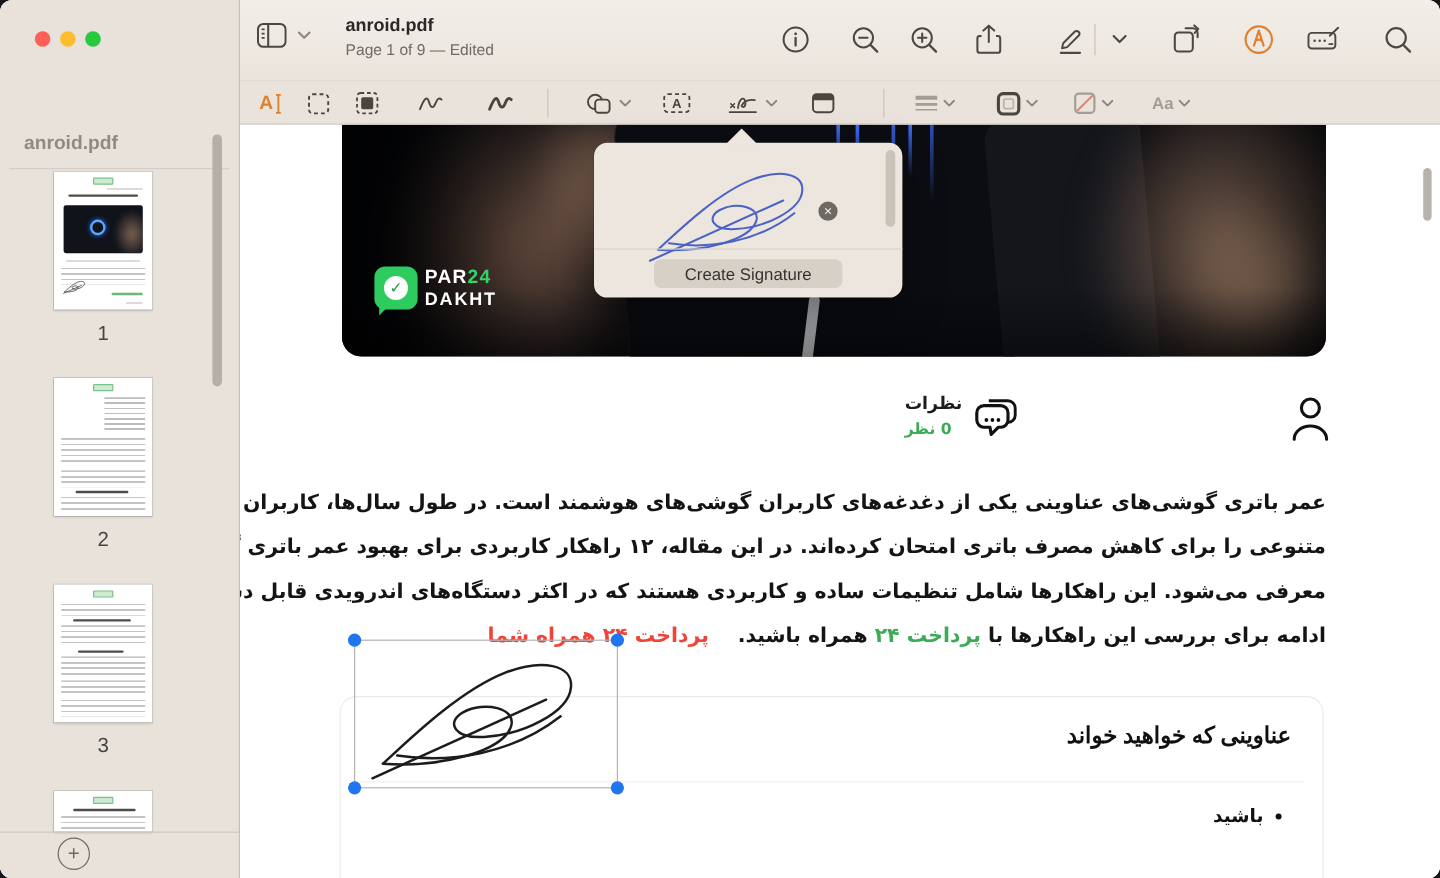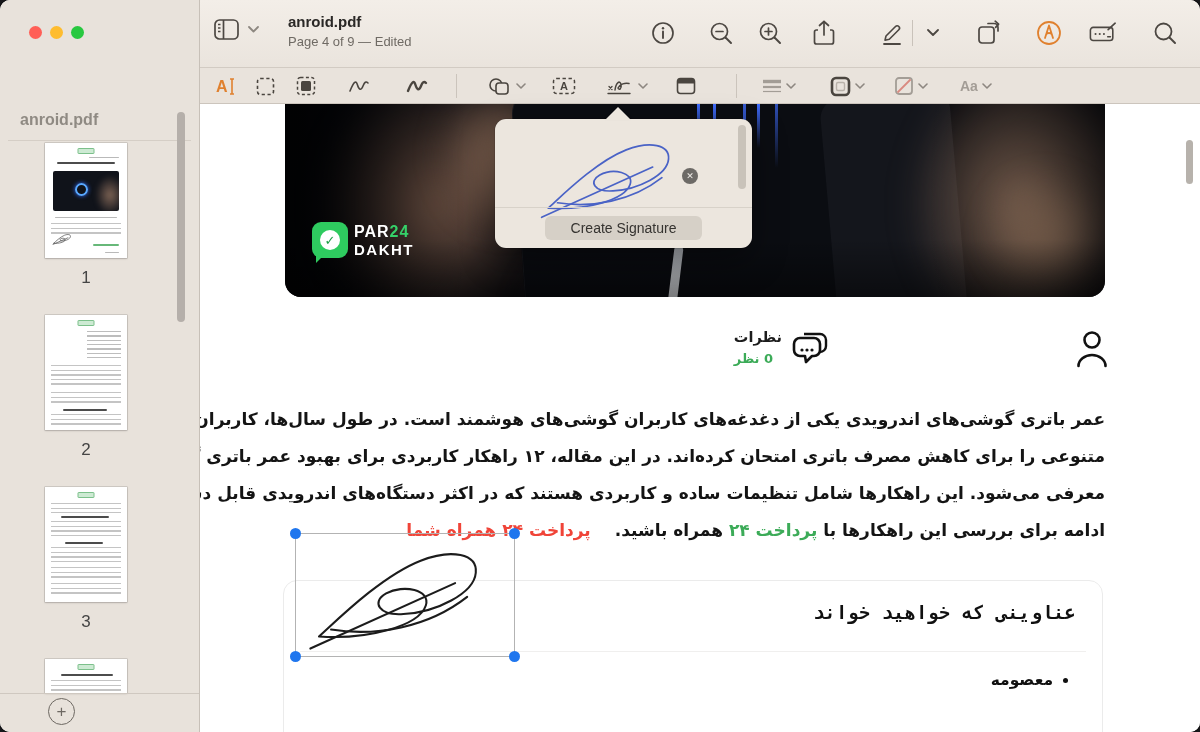--- a/index.html
+++ b/index.html
@@ -86,21 +86,21 @@
   .red-annotation{color:#f04438;font-weight:700;white-space:nowrap;}
   .green-link{color:#3cab58;}
 
   
   .sig-box{position:absolute;left:95px;top:429px;width:220px;height:124px;border:1px solid #b3b3b3;background:rgba(255,255,255,.01);}
   .handle{position:absolute;width:11px;height:11px;border-radius:50%;background:#1f76ee;}
   .h-tl{left:-6px;top:-6px;}.h-tr{right:-6px;top:-6px;}.h-bl{left:-6px;bottom:-6px;}.h-br{right:-6px;bottom:-6px;}
 
   
   .toc-card{position:absolute;left:83px;top:476px;width:820px;height:300px;border:1px solid #ebebeb;border-radius:14px;background:#fff;}
-  .toc-heading{position:absolute;right:26px;top:20px;direction:rtl;font-family:Liberation Mono, monospace;font-size:19px;font-weight:800;color:#101010;}
+  .toc-heading{position:absolute;right:26px;top:20px;direction:rtl;font-family:Liberation Serif, serif;font-size:19px;font-weight:800;color:#101010;}
   .toc-divider{position:absolute;left:16px;right:16px;top:70px;height:1px;background:#f0efee;}
   .toc-item{position:absolute;right:34px;top:90px;direction:rtl;display:flex;align-items:center;gap:10px;font-family:"DejaVu Sans",sans-serif;font-size:15.5px;font-weight:800;color:#101010;}
   .toc-bullet{width:5px;height:5px;border-radius:50%;background:#101010;}
 
   
   .popover{position:absolute;left:495px;top:119px;width:257px;height:129px;background:#ece6de;border-radius:11px;box-shadow:0 0 0 .5px rgba(0,0,0,.2),0 12px 34px rgba(0,0,0,.38);z-index:50;}
   .pop-arrow{position:absolute;top:-12px;left:110px;width:0;height:0;border-left:13px solid transparent;border-right:13px solid transparent;border-bottom:13px solid #ece6de;filter:drop-shadow(0 -1px 1px rgba(0,0,0,.08));}
   .pop-sig{position:absolute;left:44px;top:14px;width:152px;height:88px;}
   .pop-x{position:absolute;left:187px;top:49px;width:16px;height:16px;border-radius:50%;background:#6d6a66;color:#efece7;font-size:9px;line-height:16px;text-align:center;font-weight:700;}
   .pop-scroll{position:absolute;left:243px;top:6px;width:8px;height:64px;border-radius:4px;background:#c9c3ba;}
@@ -188,21 +188,21 @@
           <line x1="4" y1="9" x2="6.5" y2="9" stroke="currentColor" stroke-width="1.4"></line>
           <line x1="4" y1="12.5" x2="6.5" y2="12.5" stroke="currentColor" stroke-width="1.4"></line>
         </svg>
       <svg width="11" height="7" viewBox="0 0 11 7" class="chev">
           <polyline points="1,1 5.5,5.5 10,1" fill="none" stroke="currentColor" stroke-width="1.8" stroke-linecap="round" stroke-linejoin="round"></polyline>
         </svg>
     </div>
 
     <div class="title-block">
       <div class="doc-title">anroid.pdf</div>
-      <div class="doc-subtitle">Page 4 of 9 — Edited</div>
+      <div class="doc-subtitle">Page 1 of 9 — Edited</div>
     </div>
 
     <div class="tb-icon" style="left:449px;">
       <svg width="24" height="24" viewBox="0 0 24 24">
           <circle cx="12" cy="12" r="10" fill="none" stroke="currentColor" stroke-width="1.7"></circle>
           <circle cx="12" cy="7.2" r="1.2" fill="currentColor"></circle>
           <line x1="12" y1="10.5" x2="12" y2="17" stroke="currentColor" stroke-width="1.9" stroke-linecap="round"></line>
         </svg>
     </div>
     <div class="tb-icon" style="left:507px;">
@@ -397,50 +397,50 @@
     </div>
 
     <div class="content-scroll"></div>
 
     <div class="meta-item" style="right:92px;">
       <svg width="32" height="40" viewBox="0 0 32 40" class="meta-icon">
           <circle cx="16" cy="12" r="7.5" fill="none" stroke="currentColor" stroke-width="2.6"></circle>
           <path d="M2.5 38 a13.5 11 0 0 1 27 0" fill="none" stroke="currentColor" stroke-width="2.6" stroke-linecap="round"></path>
         </svg>
     </div>
-    <div class="meta-item" style="right:372px;margin-left:20px;">
+    <div class="meta-item" style="right:352px;margin-left:20px;">
       <svg width="36" height="38" viewBox="0 0 36 38" class="meta-icon">
           <path d="M12 6 h16 a6 6 0 0 1 6 6 v6 a6 6 0 0 1 -6 6" fill="none" stroke="currentColor" stroke-width="2.4"></path>
           <path d="M8 10 h14 a6 6 0 0 1 6 6 v6 a6 6 0 0 1 -6 6 h-2 l-6 6 -1-6 h-5 a6 6 0 0 1 -6-6 v-6 a6 6 0 0 1 6-6 Z" fill="none" stroke="currentColor" stroke-width="2.6" stroke-linejoin="round"></path>
           <circle cx="10" cy="22" r="1.6" fill="currentColor"></circle>
           <circle cx="15" cy="22" r="1.6" fill="currentColor"></circle>
           <circle cx="20" cy="22" r="1.6" fill="currentColor"></circle>
         </svg>
       <div class="meta-texts">
         <div class="meta-label">نظرات</div>
         <div class="meta-value green-text">0 نظر</div>
       </div>
     </div>
 
     <div class="article">
-      <div class="line"><span class="lead">عمر باتری گوشی‌های اندرویدی</span><span> یکی از دغدغه‌های کاربران گوشی‌های هوشمند است. در طول سال‌ها، کاربران روش‌های</span></div>
+      <div class="line"><span class="lead">عمر باتری گوشی‌های عناوینی</span><span> یکی از دغدغه‌های کاربران گوشی‌های هوشمند است. در طول سال‌ها، کاربران روش‌های</span></div>
       <div class="line">متنوعی را برای کاهش مصرف باتری امتحان کرده‌اند. در این مقاله، ۱۲ راهکار کاربردی برای بهبود عمر باتری گوشی‌های اندرویدی</div>
       <div class="line">معرفی می‌شود. این راهکارها شامل تنظیمات ساده و کاربردی هستند که در اکثر دستگاه‌های اندرویدی قابل دسترسی‌اند. در</div>
       <div class="line4">
         <span class="line"><span>ادامه برای بررسی این راهکارها با </span><span class="green-link">پرداخت ۲۴</span><span> همراه باشید.</span></span>
         <span class="red-annotation">پرداخت ۲۴ همراه شما</span>
       </div>
     </div>
 
     <div class="toc-card">
       <div class="toc-heading">عناوینی که خواهید خواند</div>
       <div class="toc-divider"></div>
       <div class="toc-item">
         <span class="toc-bullet"></span>
-        <span>معصومه</span>
+        <span>باشید</span>
       </div>
     </div>
 
     <div class="sig-box">
       <svg style="position:absolute;inset:6px;" width="208" height="112" viewBox="0 0 230 130">
         <g fill="none" stroke="#1c1c1c" stroke-width="2.4" stroke-linecap="round">
           <path d="M14 112 C34 94 86 42 132 24 C168 10 198 16 196 38 C194 62 150 84 112 86 C84 88 74 72 92 62 C112 51 144 58 138 76 C130 100 70 116 14 112"></path>
           <path d="M4 126 L172 50"></path>
           <path d="M28 104 C80 112 140 102 186 66"></path>
         </g>

